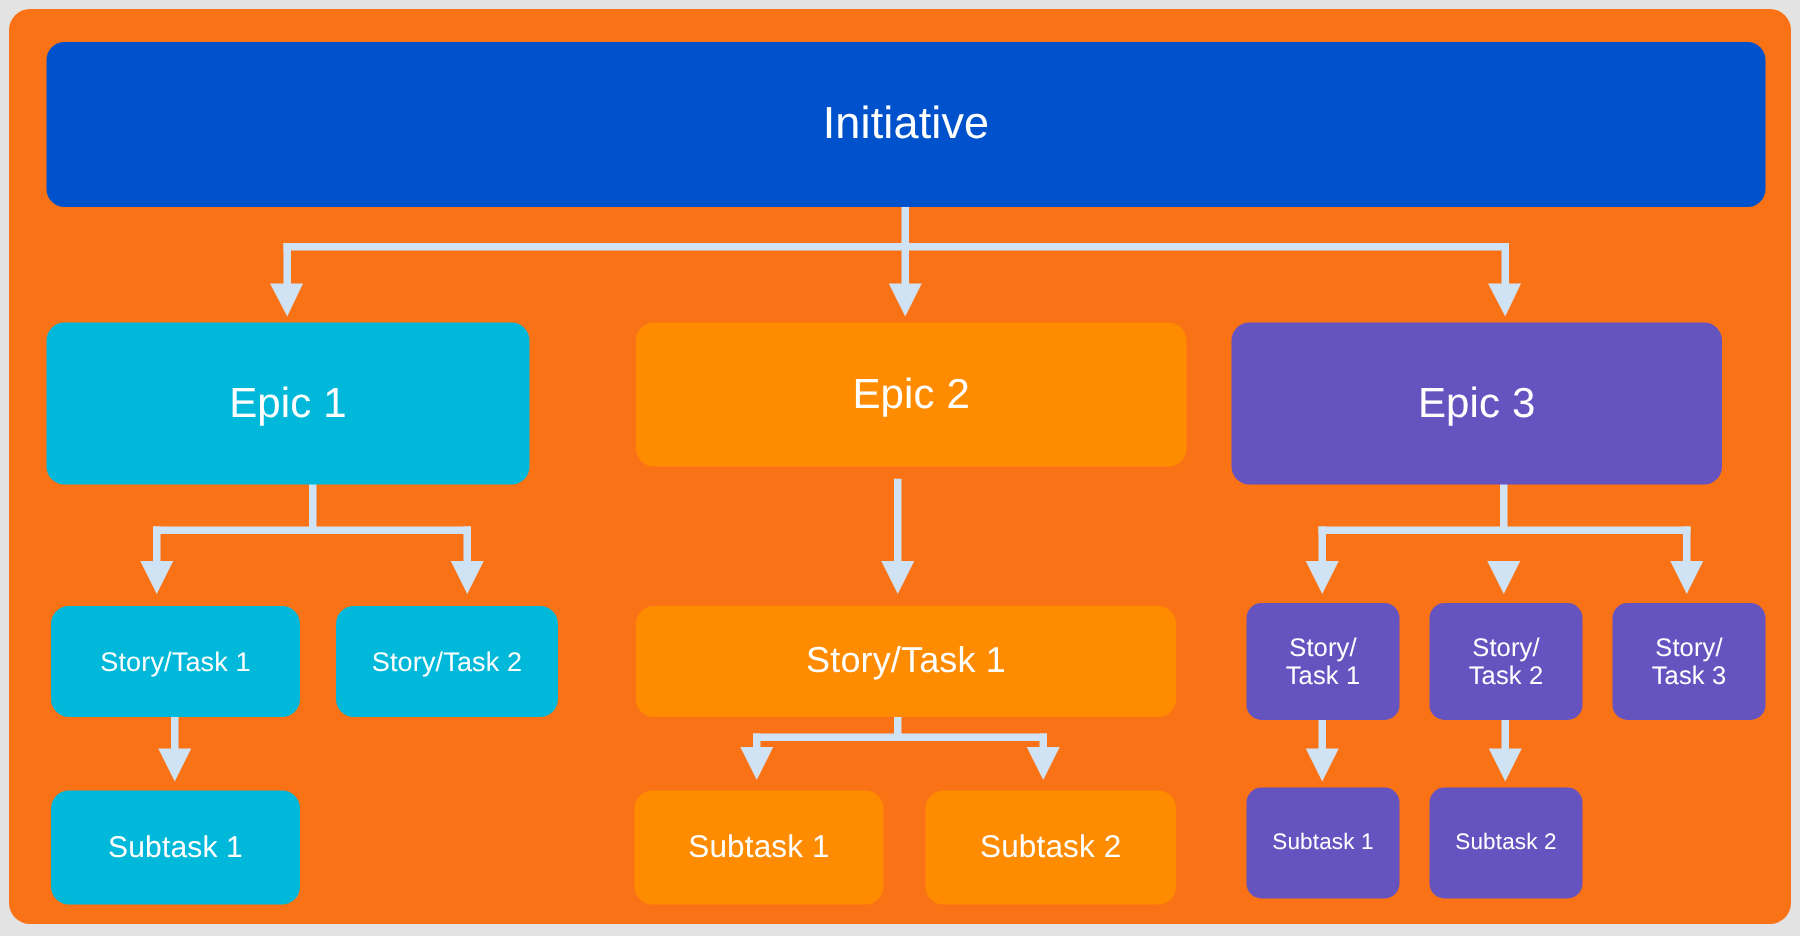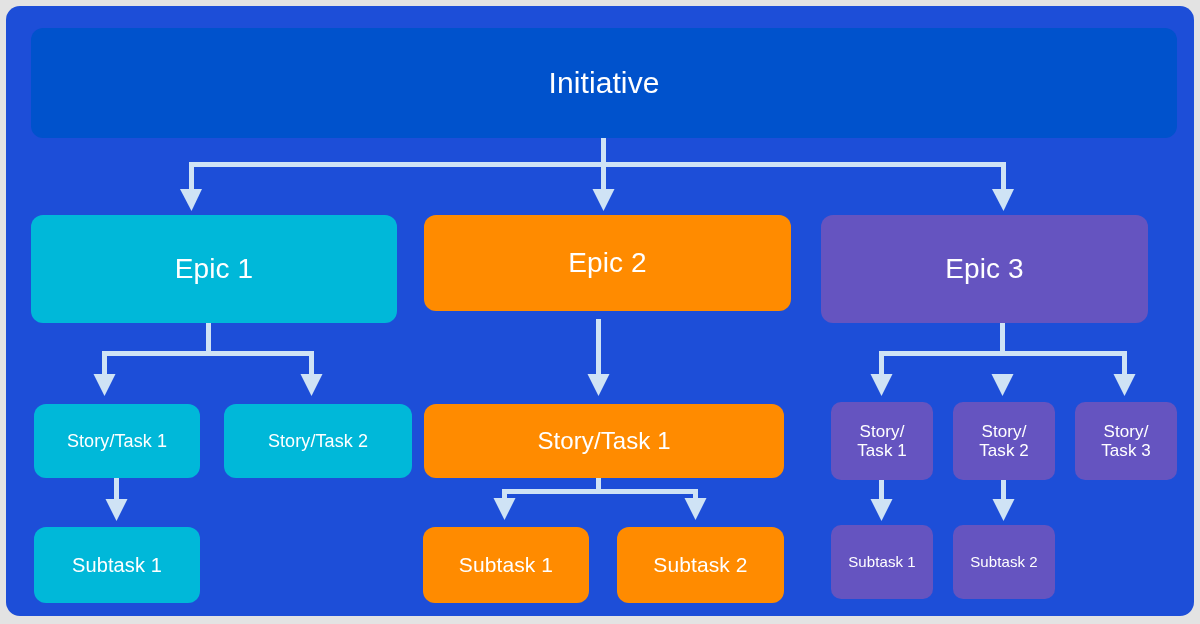--- a/index.html
+++ b/index.html
@@ -12,21 +12,21 @@
     height: 624px;
     overflow: hidden;
     font-family: "Liberation Sans", sans-serif;
   }
   .canvas {
     position: absolute;
     left: 6px;
     top: 6px;
     width: 1188px;
     height: 610px;
-    background: #1d4ed8;
+    background: #f97316;
     border-radius: 14px;
     overflow: hidden;
   }
   .node {
     position: absolute;
     box-sizing: border-box;
     display: flex;
     align-items: center;
     justify-content: center;
     text-align: center;
@@ -119,29 +119,29 @@
 
   <svg class="conn" style="left:940px;top:468px;width:120px;height:54px;">
     <g fill="#cfe3f5">
       <rect x="55" y="0" width="5" height="28"></rect>
       <polygon points="46.5,25 68.5,25 57.5,47"></polygon>
     </g>
   </svg>
 
   <div class="node" style="left:25px;top:22px;width:1146px;height:110px;background:#0052CC;font-size:30px;">Initiative</div>
 
-  <div class="node" style="left:25px;top:209px;width:366px;height:108px;background:#00B8D9;font-size:28px;">Epic 1</div>
+  <div class="node" style="left:25px;top:209px;width:322px;height:108px;background:#00B8D9;font-size:28px;">Epic 1</div>
 
   <div class="node" style="left:418px;top:209px;width:367px;height:96px;background:#FF8B00;font-size:28px;">Epic 2</div>
 
   <div class="node" style="left:815px;top:209px;width:327px;height:108px;background:#6554C0;font-size:28px;">Epic 3</div>
 
   <div class="node" style="left:28px;top:398px;width:166px;height:74px;background:#00B8D9;font-size:18px;">Story/Task 1</div>
 
-  <div class="node" style="left:218px;top:398px;width:188px;height:74px;background:#00B8D9;font-size:18px;">Story/Task 2</div>
+  <div class="node" style="left:218px;top:398px;width:148px;height:74px;background:#00B8D9;font-size:18px;">Story/Task 2</div>
 
   <div class="node" style="left:28px;top:521px;width:166px;height:76px;background:#00B8D9;font-size:20px;">Subtask 1</div>
 
   <div class="node" style="left:418px;top:398px;width:360px;height:74px;background:#FF8B00;font-size:24px;">Story/Task 1</div>
 
   <div class="node" style="left:417px;top:521px;width:166px;height:76px;background:#FF8B00;font-size:21px;">Subtask 1</div>
 
   <div class="node" style="left:611px;top:521px;width:167px;height:76px;background:#FF8B00;font-size:21px;">Subtask 2</div>
 
   <div class="node" style="left:825px;top:396px;width:102px;height:78px;background:#6554C0;font-size:17px;border-radius:10px;">Story/

